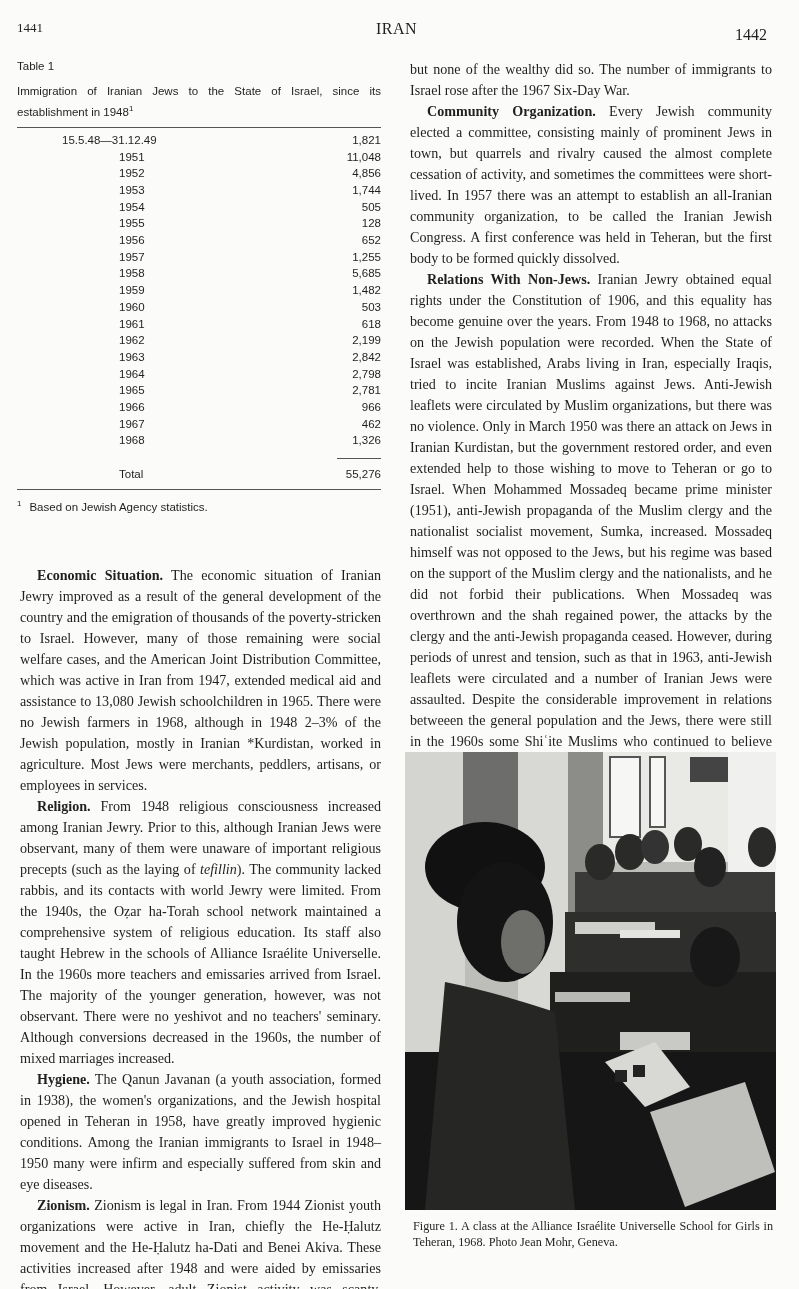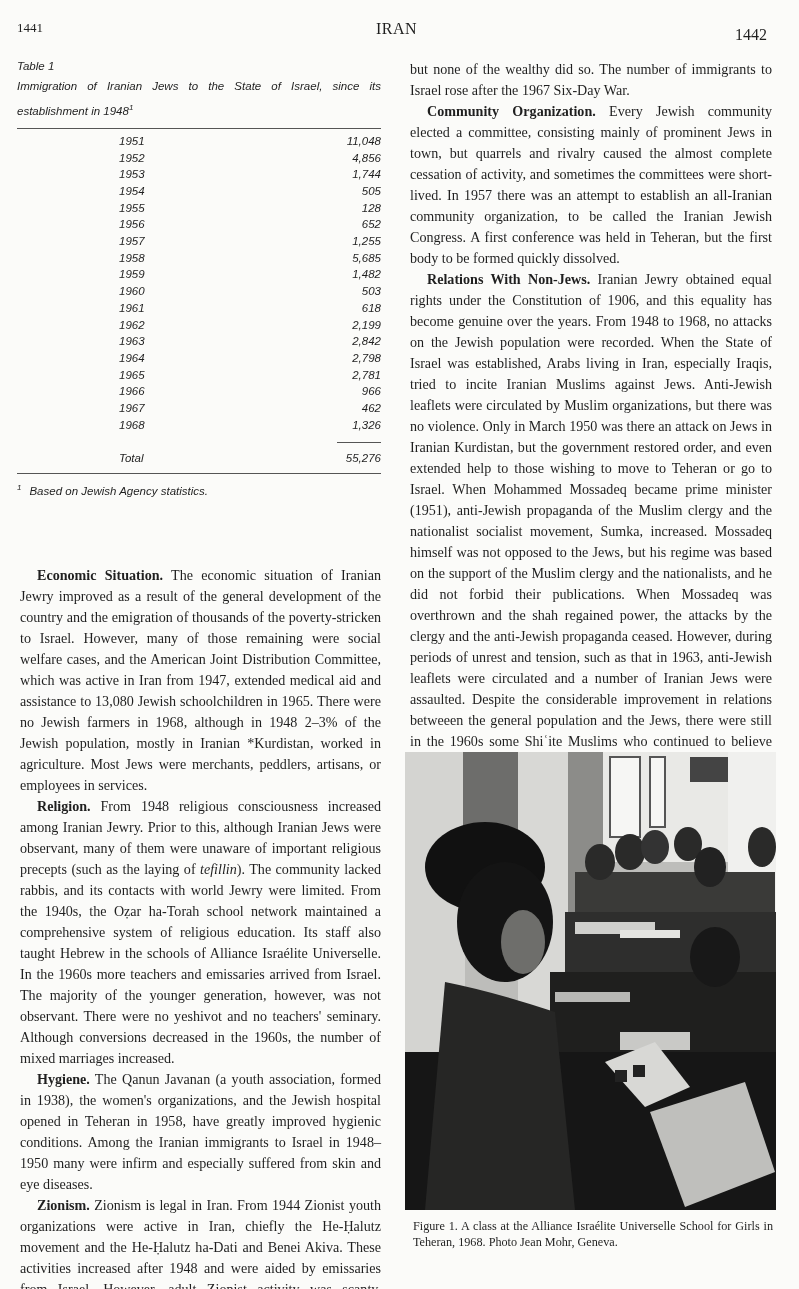--- a/index.html
+++ b/index.html
@@ -1,27 +1,27 @@
 <!DOCTYPE html>
 <html><head>
 <meta charset="utf-8">
 <style>
   html, body { margin: 0; padding: 0; background: #fbfbf9; }
   body { width: 799px; height: 1289px; position: relative; overflow: hidden; color: #1f1f1f; }
   .serif { font-family: "Liberation Serif", "DejaVu Serif", serif; }
-  .sans { font-family: "Liberation Sans", "DejaVu Sans", sans-serif; font-style: italic; }
+  .sans { font-family: "Liberation Sans", "DejaVu Sans", sans-serif; }
 
   .page-num-left { position: absolute; left: 17px; top: 20px; font-size: 13px; }
   .running-head { position: absolute; left: 0; width: 793px; text-align: center; top: 20px; font-size: 16px; letter-spacing: 0.5px; }
   .page-num-right { position: absolute; left: 735px; top: 26px; font-size: 16px; }
 
   
   .table-block { position: absolute; left: 17px; top: 58px; width: 364px; }
   .table-label { font-size: 11.5px; line-height: 17px; }
-  .table-caption { font-size: 11.5px; line-height: 22px; text-align: justify; }
+  .table-caption { font-size: 11.5px; line-height: 17px; text-align: justify; margin-top: 8px; }
   .rule { border-top: 1px solid #555; height: 0; }
   .rule.top { margin-top: 6px; }
   table.imm { border-collapse: collapse; width: 100%; font-size: 11.5px; margin-top: 4px; }
   table.imm td { padding: 0; height: 16.7px; line-height: 16.7px; }
   td.period { width: 150px; text-align: right; padding-right: 0; }
   td.period.year { text-align: left; padding-left: 102px; }
   td.period.range { text-align: left; padding-left: 45px; }
   td.count { text-align: right; padding-right: 45px; }
   .sum-line { display: inline-block; width: 44px; border-top: 1px solid #555; vertical-align: middle; }
   tr.gap td { height: 16px; }
@@ -47,20 +47,24 @@
 <div class="serif page-num-left">1441</div>
 <div class="serif running-head">IRAN</div>
 <div class="serif page-num-right">1442</div>
 
 <div class="table-block sans">
   <div class="table-label">Table 1</div>
   <div class="table-caption"><span>Immigration of Iranian Jews to the State of Israel, since its establishment in 1948</span><sup style="font-size:8px">1</sup></div>
   <div class="rule top"></div>
   <table class="imm">
     <tbody id="imm-body">
+        <tr>
+          <td class="period range">15.5.48—31.12.49</td>
+          <td class="count">1,821</td>
+        </tr>
         <tr>
           <td class="period year">1951</td>
           <td class="count">11,048</td>
         </tr>
         <tr>
           <td class="period year">1952</td>
           <td class="count">4,856</td>
         </tr>
         <tr>
           <td class="period year">1953</td>

